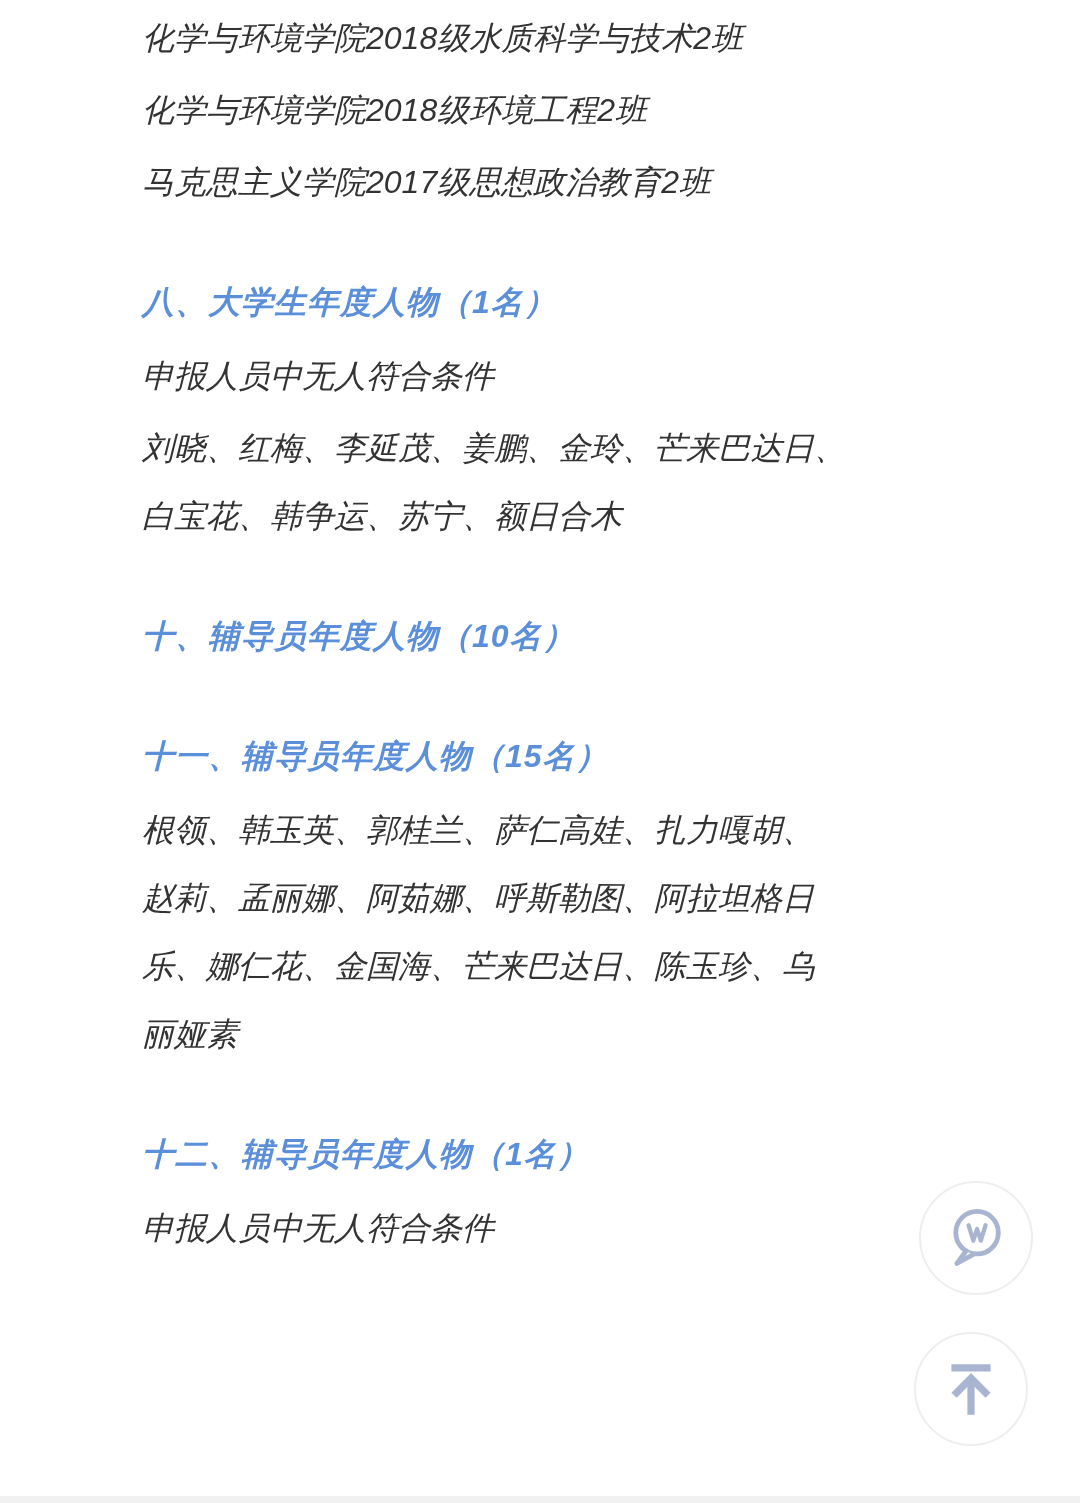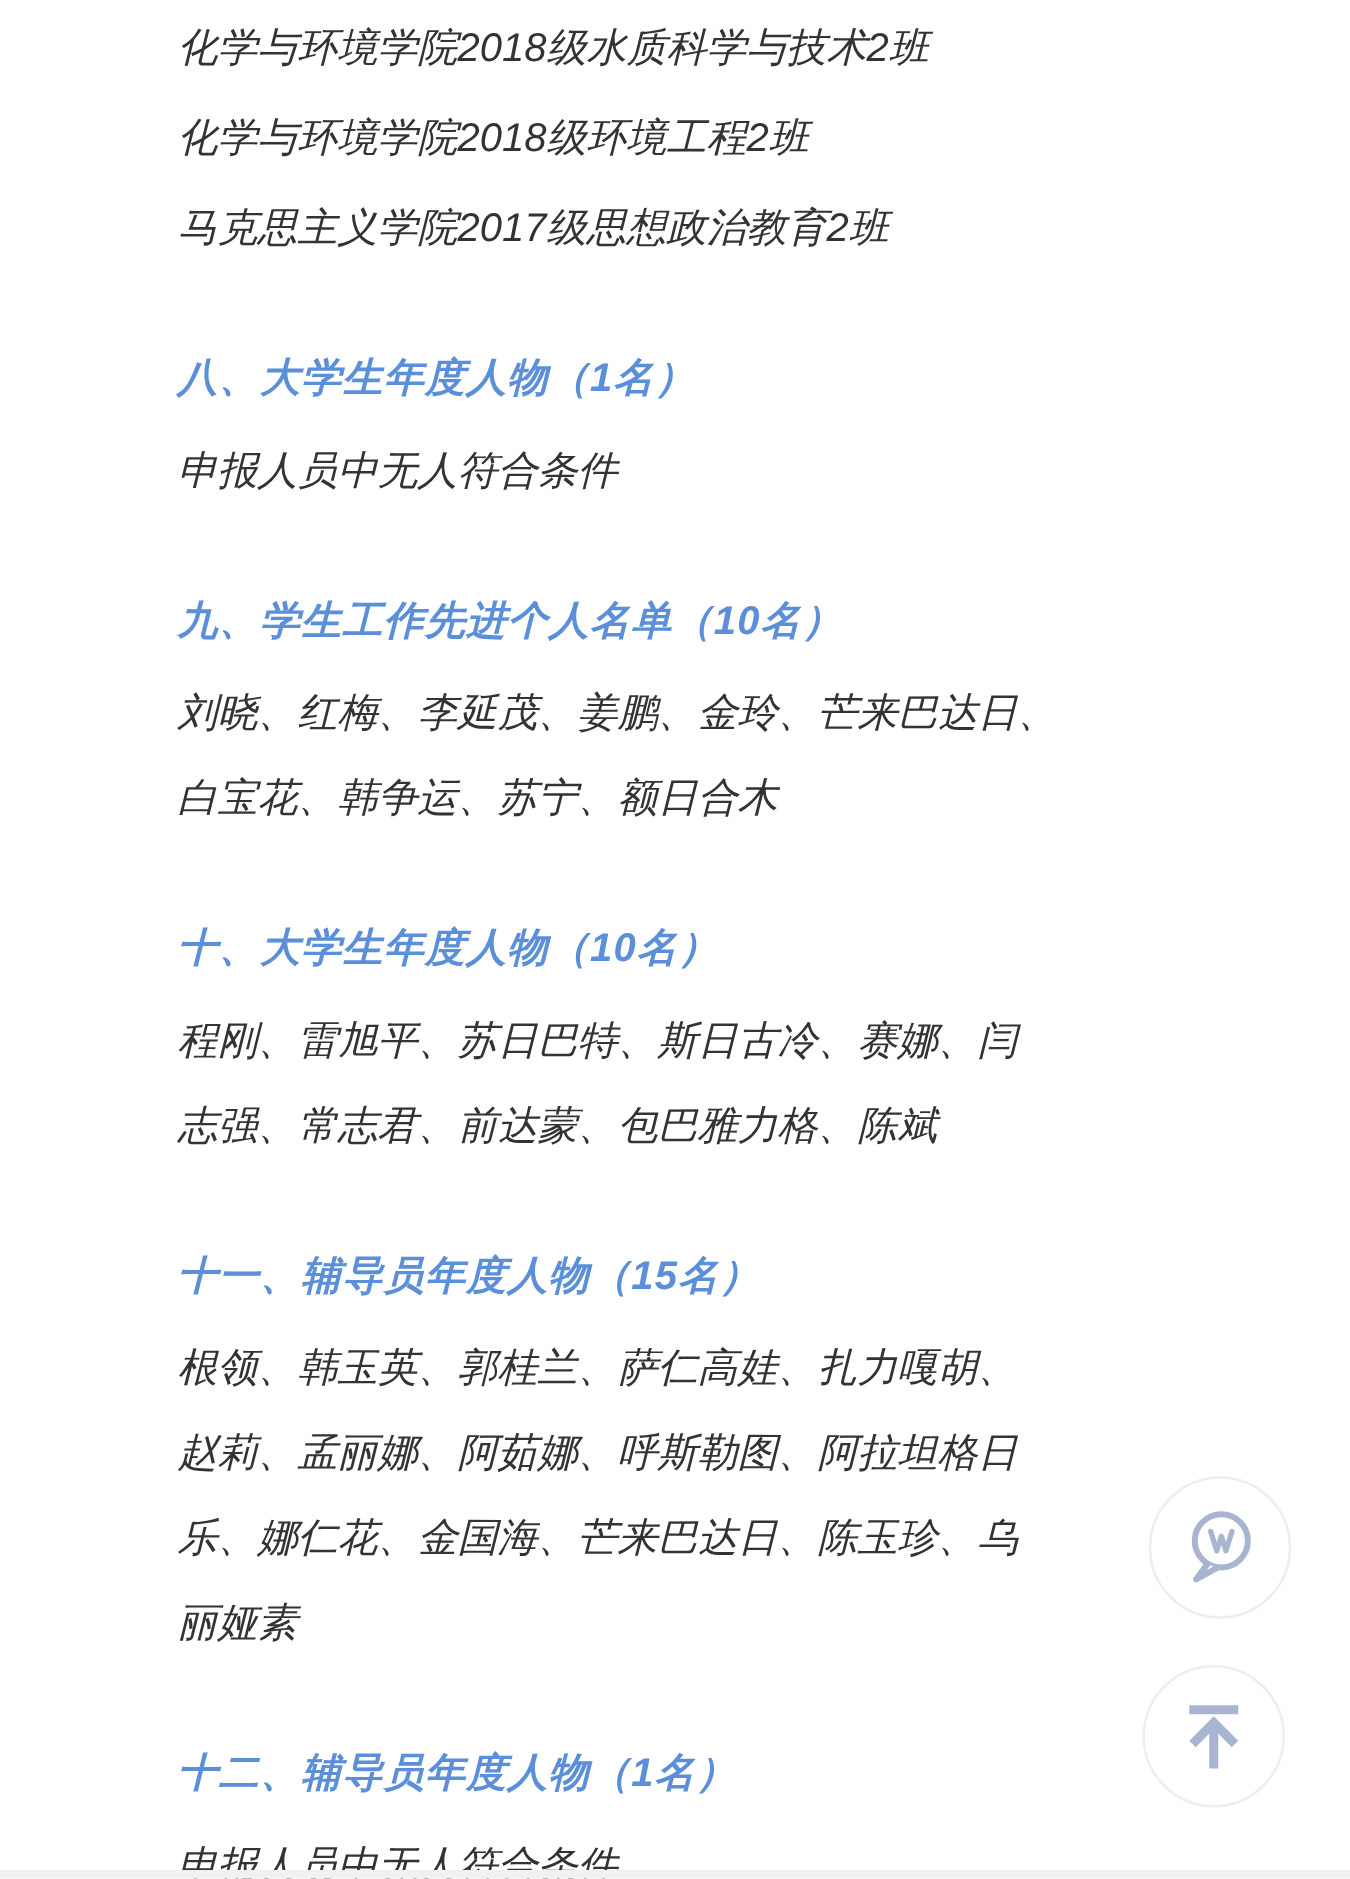--- a/index.html
+++ b/index.html
@@ -74,27 +74,24 @@
 
 <div class="content">
 
   <p class="body-text">化学与环境学院2018级水质科学与技术2班</p>
   <p class="body-text">化学与环境学院2018级环境工程2班</p>
   <p class="body-text">马克思主义学院2017级思想政治教育2班</p>
 
   <h2 class="heading">八、大学生年度人物（1名）</h2>
   <p class="body-text">申报人员中无人符合条件</p>
 
-  <h2 class="heading">九、学生工作先进个人名单（10名）</h2>
   <p class="body-text">刘晓、红梅、李延茂、姜鹏、金玲、芒来巴达日、
 白宝花、韩争运、苏宁、额日合木</p>
 
-  <h2 class="heading">十、大学生年度人物（10名）</h2>
-  <p class="body-text">程刚、雷旭平、苏日巴特、斯日古冷、赛娜、闫
-志强、常志君、前达蒙、包巴雅力格、陈斌</p>
+  <h2 class="heading">十、辅导员年度人物（10名）</h2>
 
   <h2 class="heading">十一、辅导员年度人物（15名）</h2>
   <p class="body-text">根领、韩玉英、郭桂兰、萨仁高娃、扎力嘎胡、
 赵莉、孟丽娜、阿茹娜、呼斯勒图、阿拉坦格日
 乐、娜仁花、金国海、芒来巴达日、陈玉珍、乌
 丽娅素</p>
 
   <h2 class="heading">十二、辅导员年度人物（1名）</h2>
   <p class="body-text">申报人员中无人符合条件</p>
 

